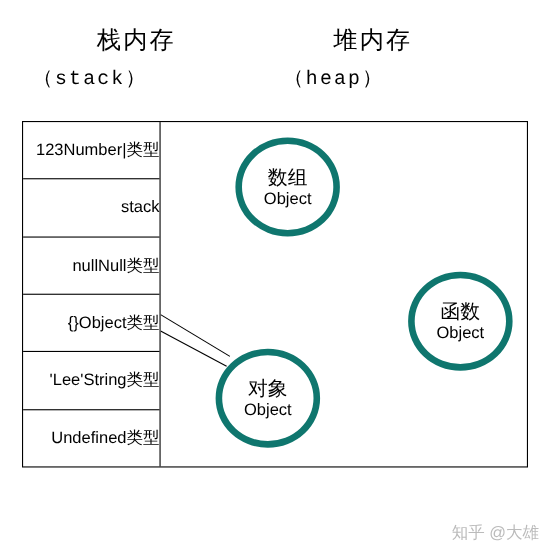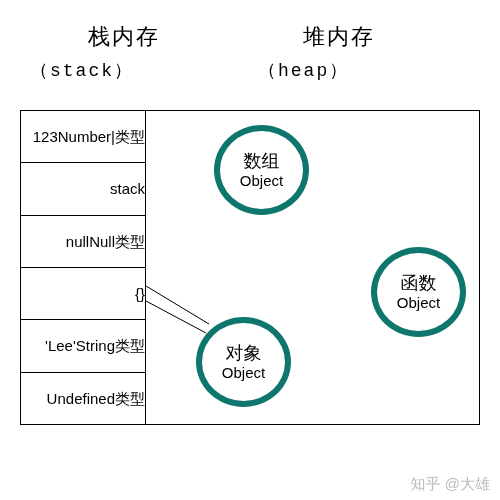--- a/index.html
+++ b/index.html
@@ -128,20 +128,21 @@
     </div>
     <div class="cell">
       <div class="val">stack</div>
     </div>
     <div class="cell">
       <div class="val">null</div>
       <div class="typ">Null类型</div>
     </div>
     <div class="cell">
       <div class="val">{}</div>
+      <div class="typ">Object类型</div>
     </div>
     <div class="cell">
       <div class="val">'Lee'</div>
       <div class="typ">String类型</div>
     </div>
     <div class="cell">
       <div class="typ">Undefined类型</div>
     </div>
   </div>
 

